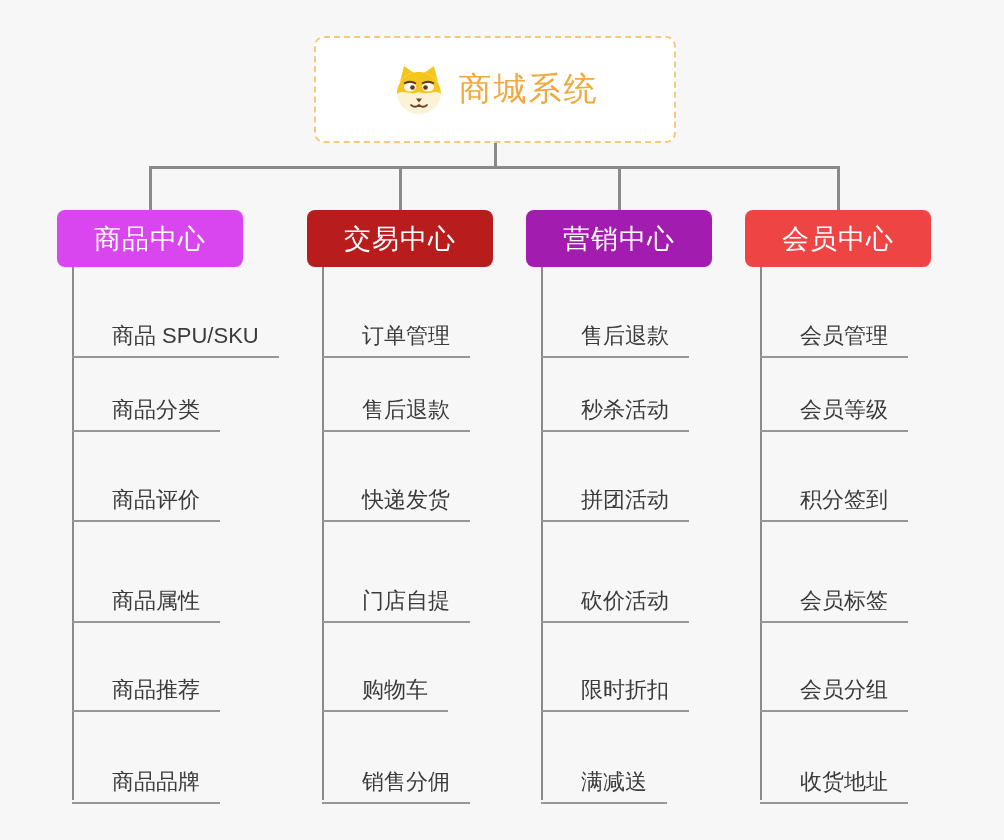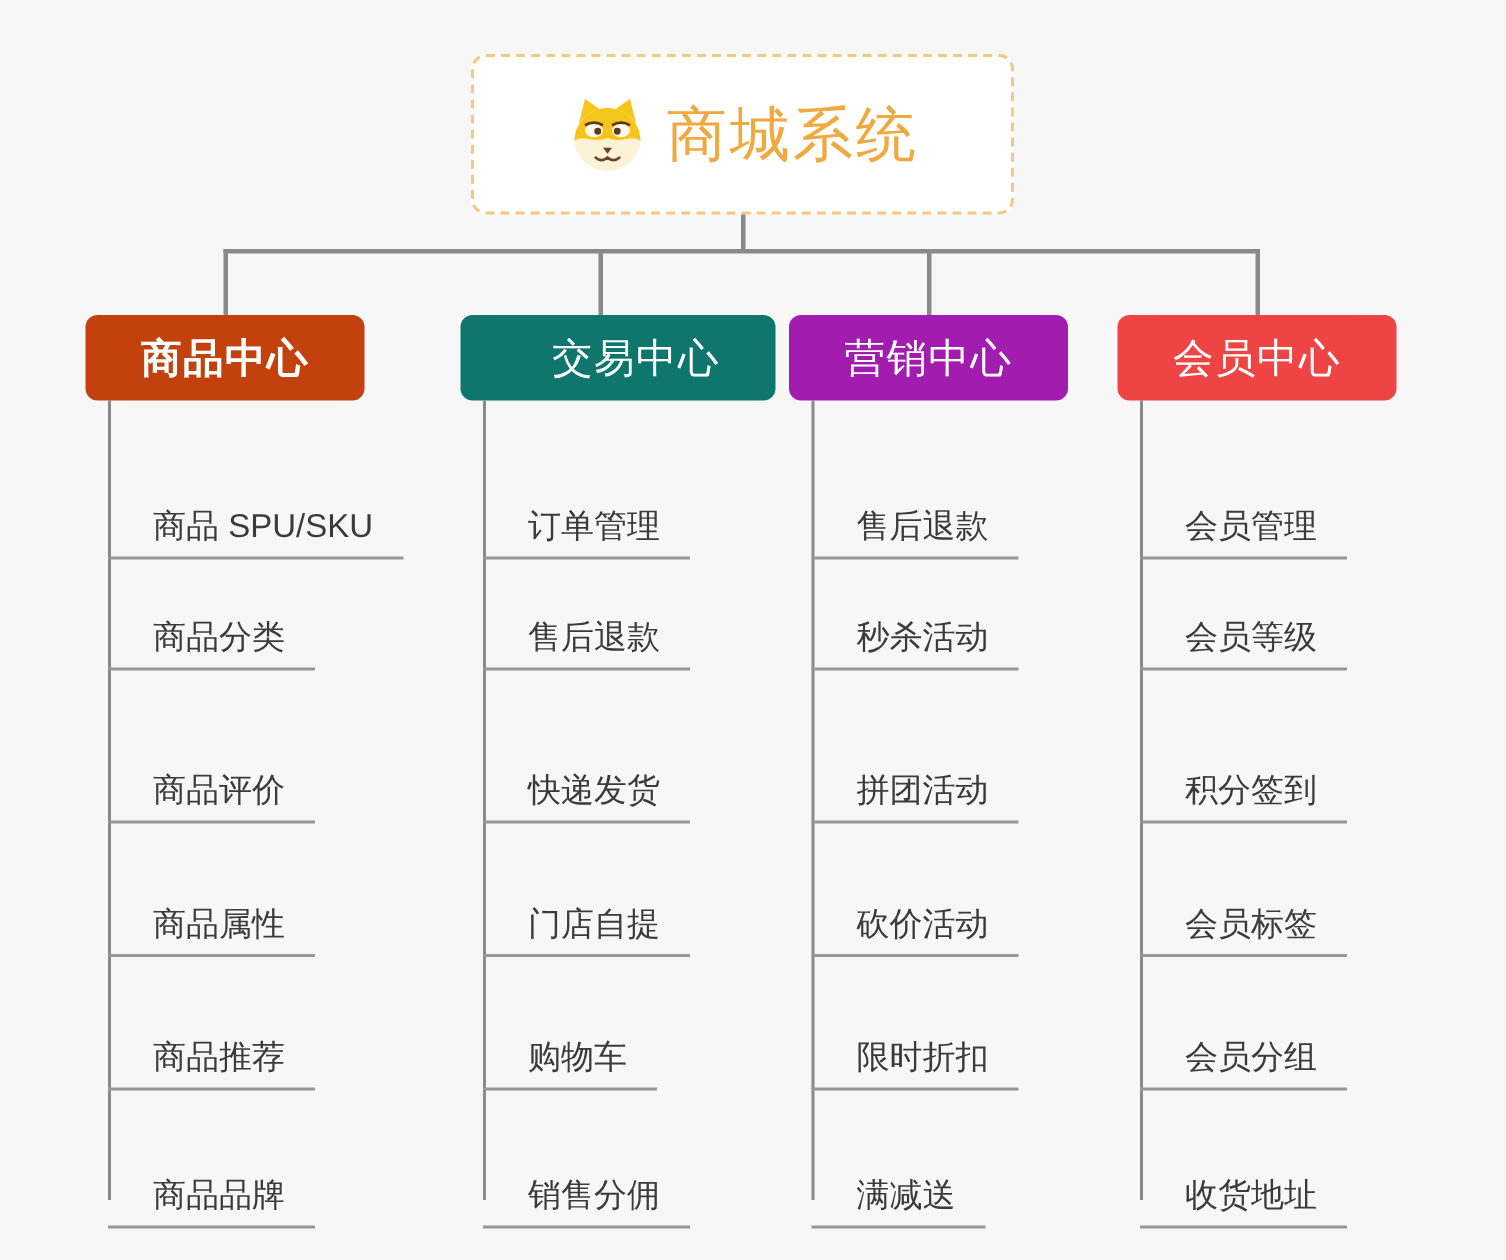--- a/index.html
+++ b/index.html
@@ -24,21 +24,21 @@
     background:#ffffff;
     border:2px dashed #f4c87f;
     border-radius:10px;
     box-sizing:border-box;
     display:flex;
     align-items:center;
     justify-content:center;
     gap:13px;
   }
   .root-title{
-    font-size:40px;
+    font-size:33px;
     color:#f0a93f;
     letter-spacing:2px;
     white-space:nowrap;
   }
   
   .line{
     position:absolute;
     background:#8a8a8a;
   }
   
@@ -64,29 +64,28 @@
   .trunk{
     position:absolute;
     left:15px; top:57px;
     width:2px; height:533px;
     background:#8a8a8a;
   }
   .child{
     position:absolute;
     left:15px;
     display:inline-block;
-    padding:0 20px 6px 30px;
+    padding:0 20px 6px 40px;
     border-bottom:2px solid #979797;
     font-size:22px;
     line-height:28px;
     color:#3b3b3b;
     white-space:nowrap;
-    margin-top:15px;
   }
-  .c0{top:112px}.c1{top:186px}.c2{top:288px}
+  .c0{top:112px}.c1{top:186px}.c2{top:276px}
   .c3{top:377px}.c4{top:466px}.c5{top:558px}
 </style>
 </head>
 <body>
 
 <div class="canvas">
 
   <div class="root-node">
     <span style="display:inline-flex">
       <svg width="54" height="50" viewBox="0 0 54 50">
@@ -108,32 +107,32 @@
   </div>
 
   <div class="line" style="left:494px;top:143px;width:3px;height:25px"></div>
   <div class="line" style="left:149px;top:166px;width:690px;height:3px"></div>
   <div class="line" style="left:149px;top:166px;width:3px;height:44px"></div>
   <div class="line" style="left:399px;top:166px;width:3px;height:44px"></div>
   <div class="line" style="left:618px;top:166px;width:3px;height:44px"></div>
   <div class="line" style="left:837px;top:166px;width:3px;height:44px"></div>
 
   <div class="branch" style="left:57px">
-    <div class="branch-box" style="background-color: #c2410c; font-weight: bold;">商品中心</div>
+    <div class="branch-box" style="background-color: #d946ef;">商品中心</div>
     <div class="trunk"></div>
     <div class="child c0">商品 SPU/SKU</div>
     <div class="child c1">商品分类</div>
     <div class="child c2">商品评价</div>
     <div class="child c3">商品属性</div>
     <div class="child c4">商品推荐</div>
     <div class="child c5">商品品牌</div>
   </div>
 
   <div class="branch" style="left:307px">
-    <div class="branch-box" style="background-color: #0f766e; padding-left: 24px;">交易中心</div>
+    <div class="branch-box" style="background-color: #b91c1c;">交易中心</div>
     <div class="trunk"></div>
     <div class="child c0">订单管理</div>
     <div class="child c1">售后退款</div>
     <div class="child c2">快递发货</div>
     <div class="child c3">门店自提</div>
     <div class="child c4">购物车</div>
     <div class="child c5">销售分佣</div>
   </div>
 
   <div class="branch" style="left:526px">

